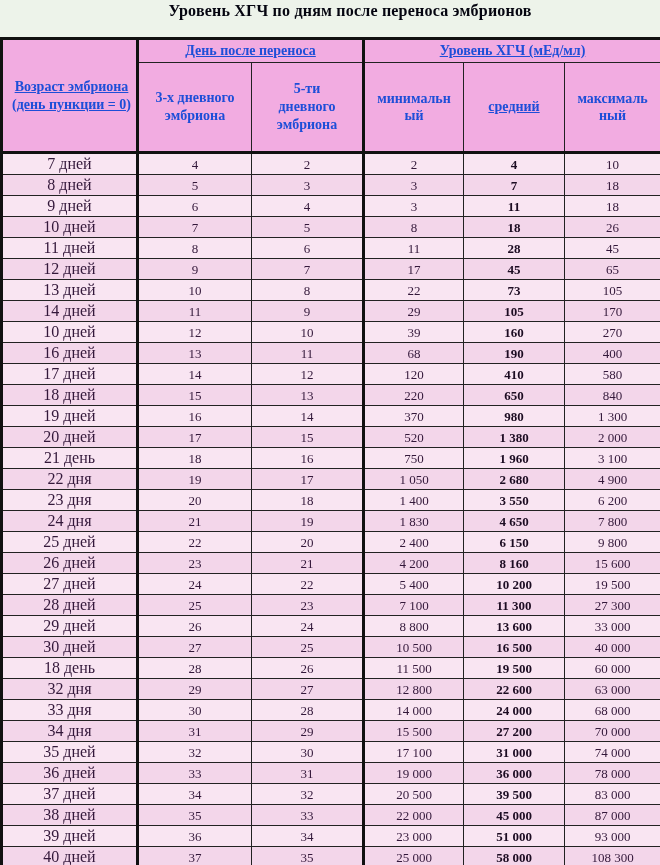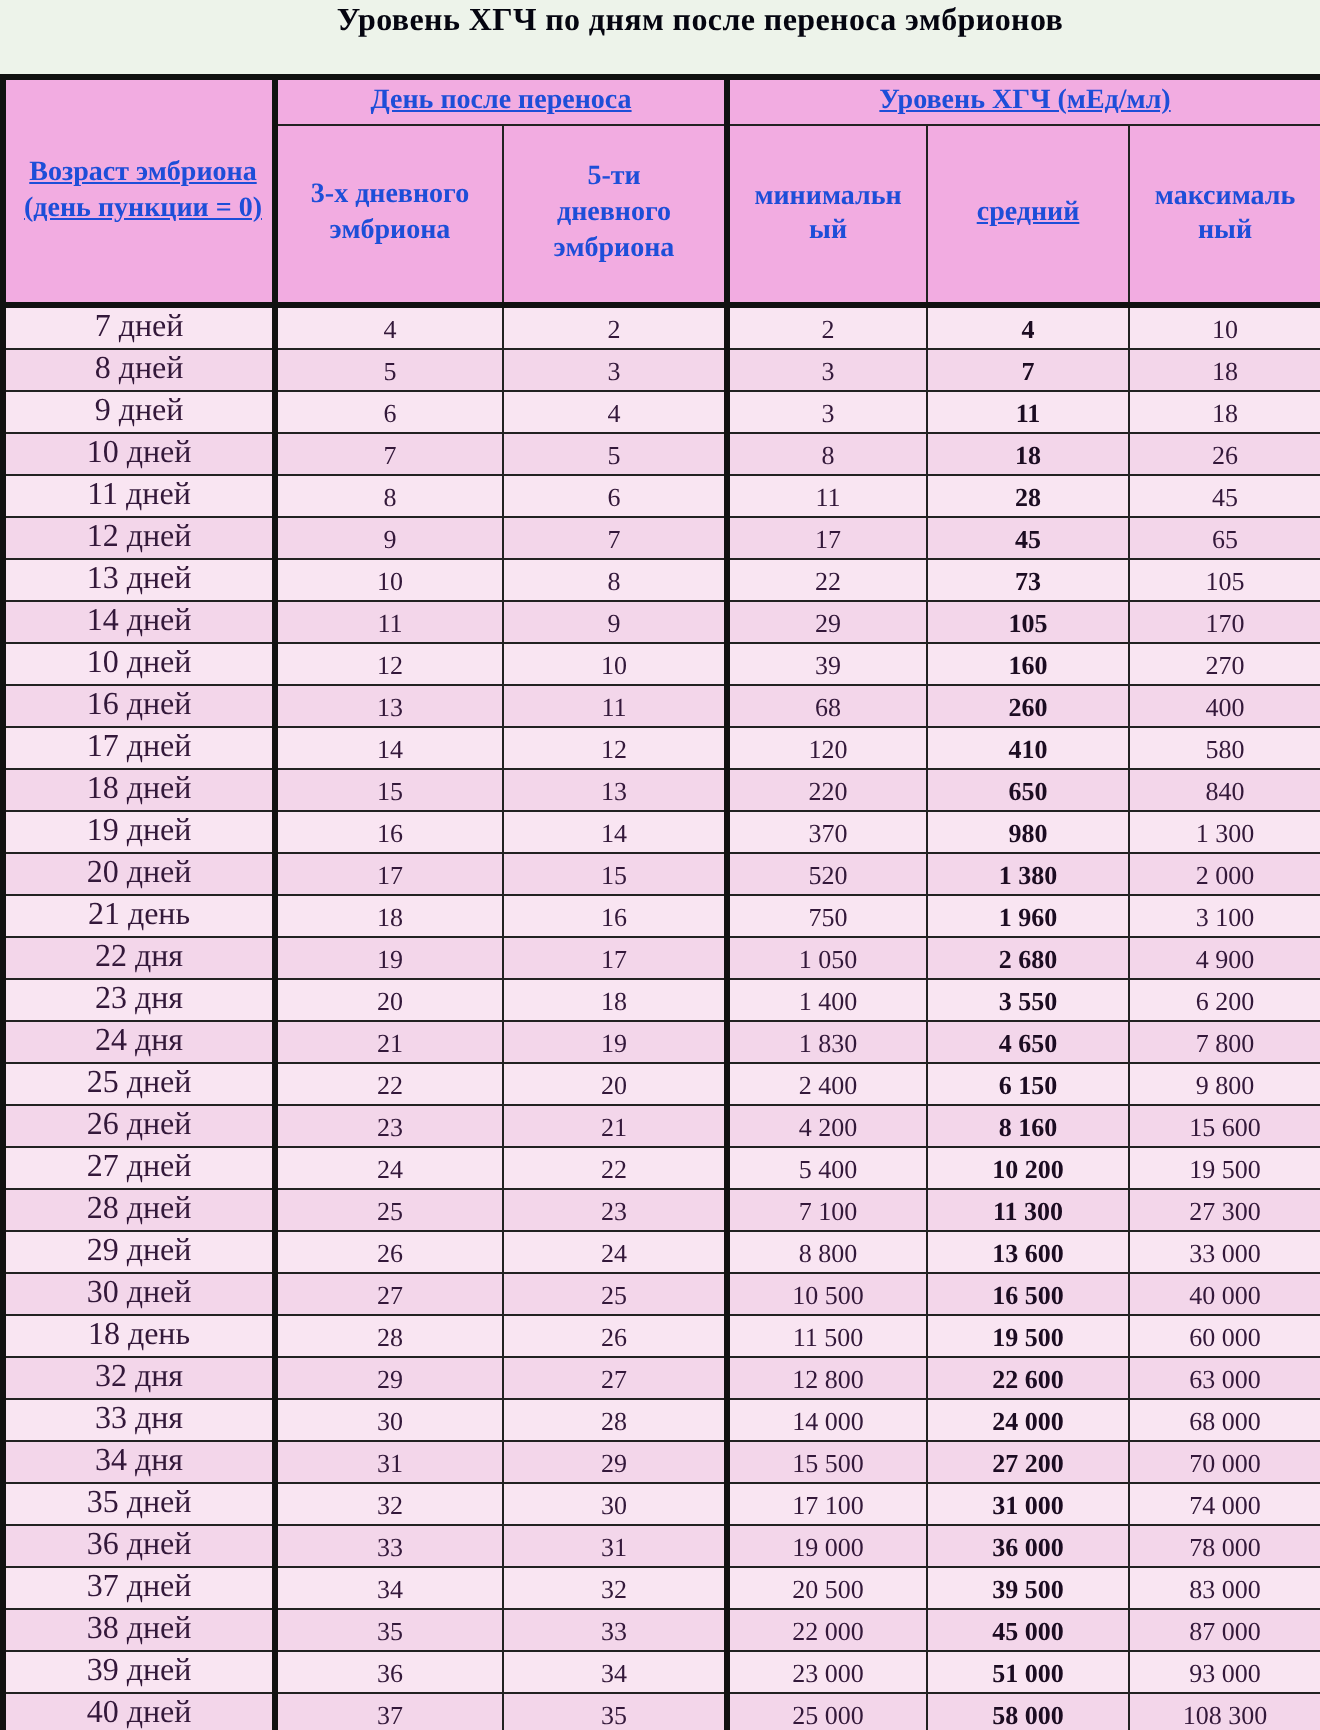--- a/index.html
+++ b/index.html
@@ -159,21 +159,21 @@
         <td class="d5">10</td>
         <td class="min bl">39</td>
         <td class="avg">160</td>
         <td class="max">270</td>
       </tr>
       <tr>
         <td class="age">16 дней</td>
         <td class="d3 bl">13</td>
         <td class="d5">11</td>
         <td class="min bl">68</td>
-        <td class="avg">260</td>
+        <td class="avg">190</td>
         <td class="max">400</td>
       </tr>
       <tr>
         <td class="age">17 дней</td>
         <td class="d3 bl">14</td>
         <td class="d5">12</td>
         <td class="min bl">120</td>
         <td class="avg">410</td>
         <td class="max">580</td>
       </tr>

